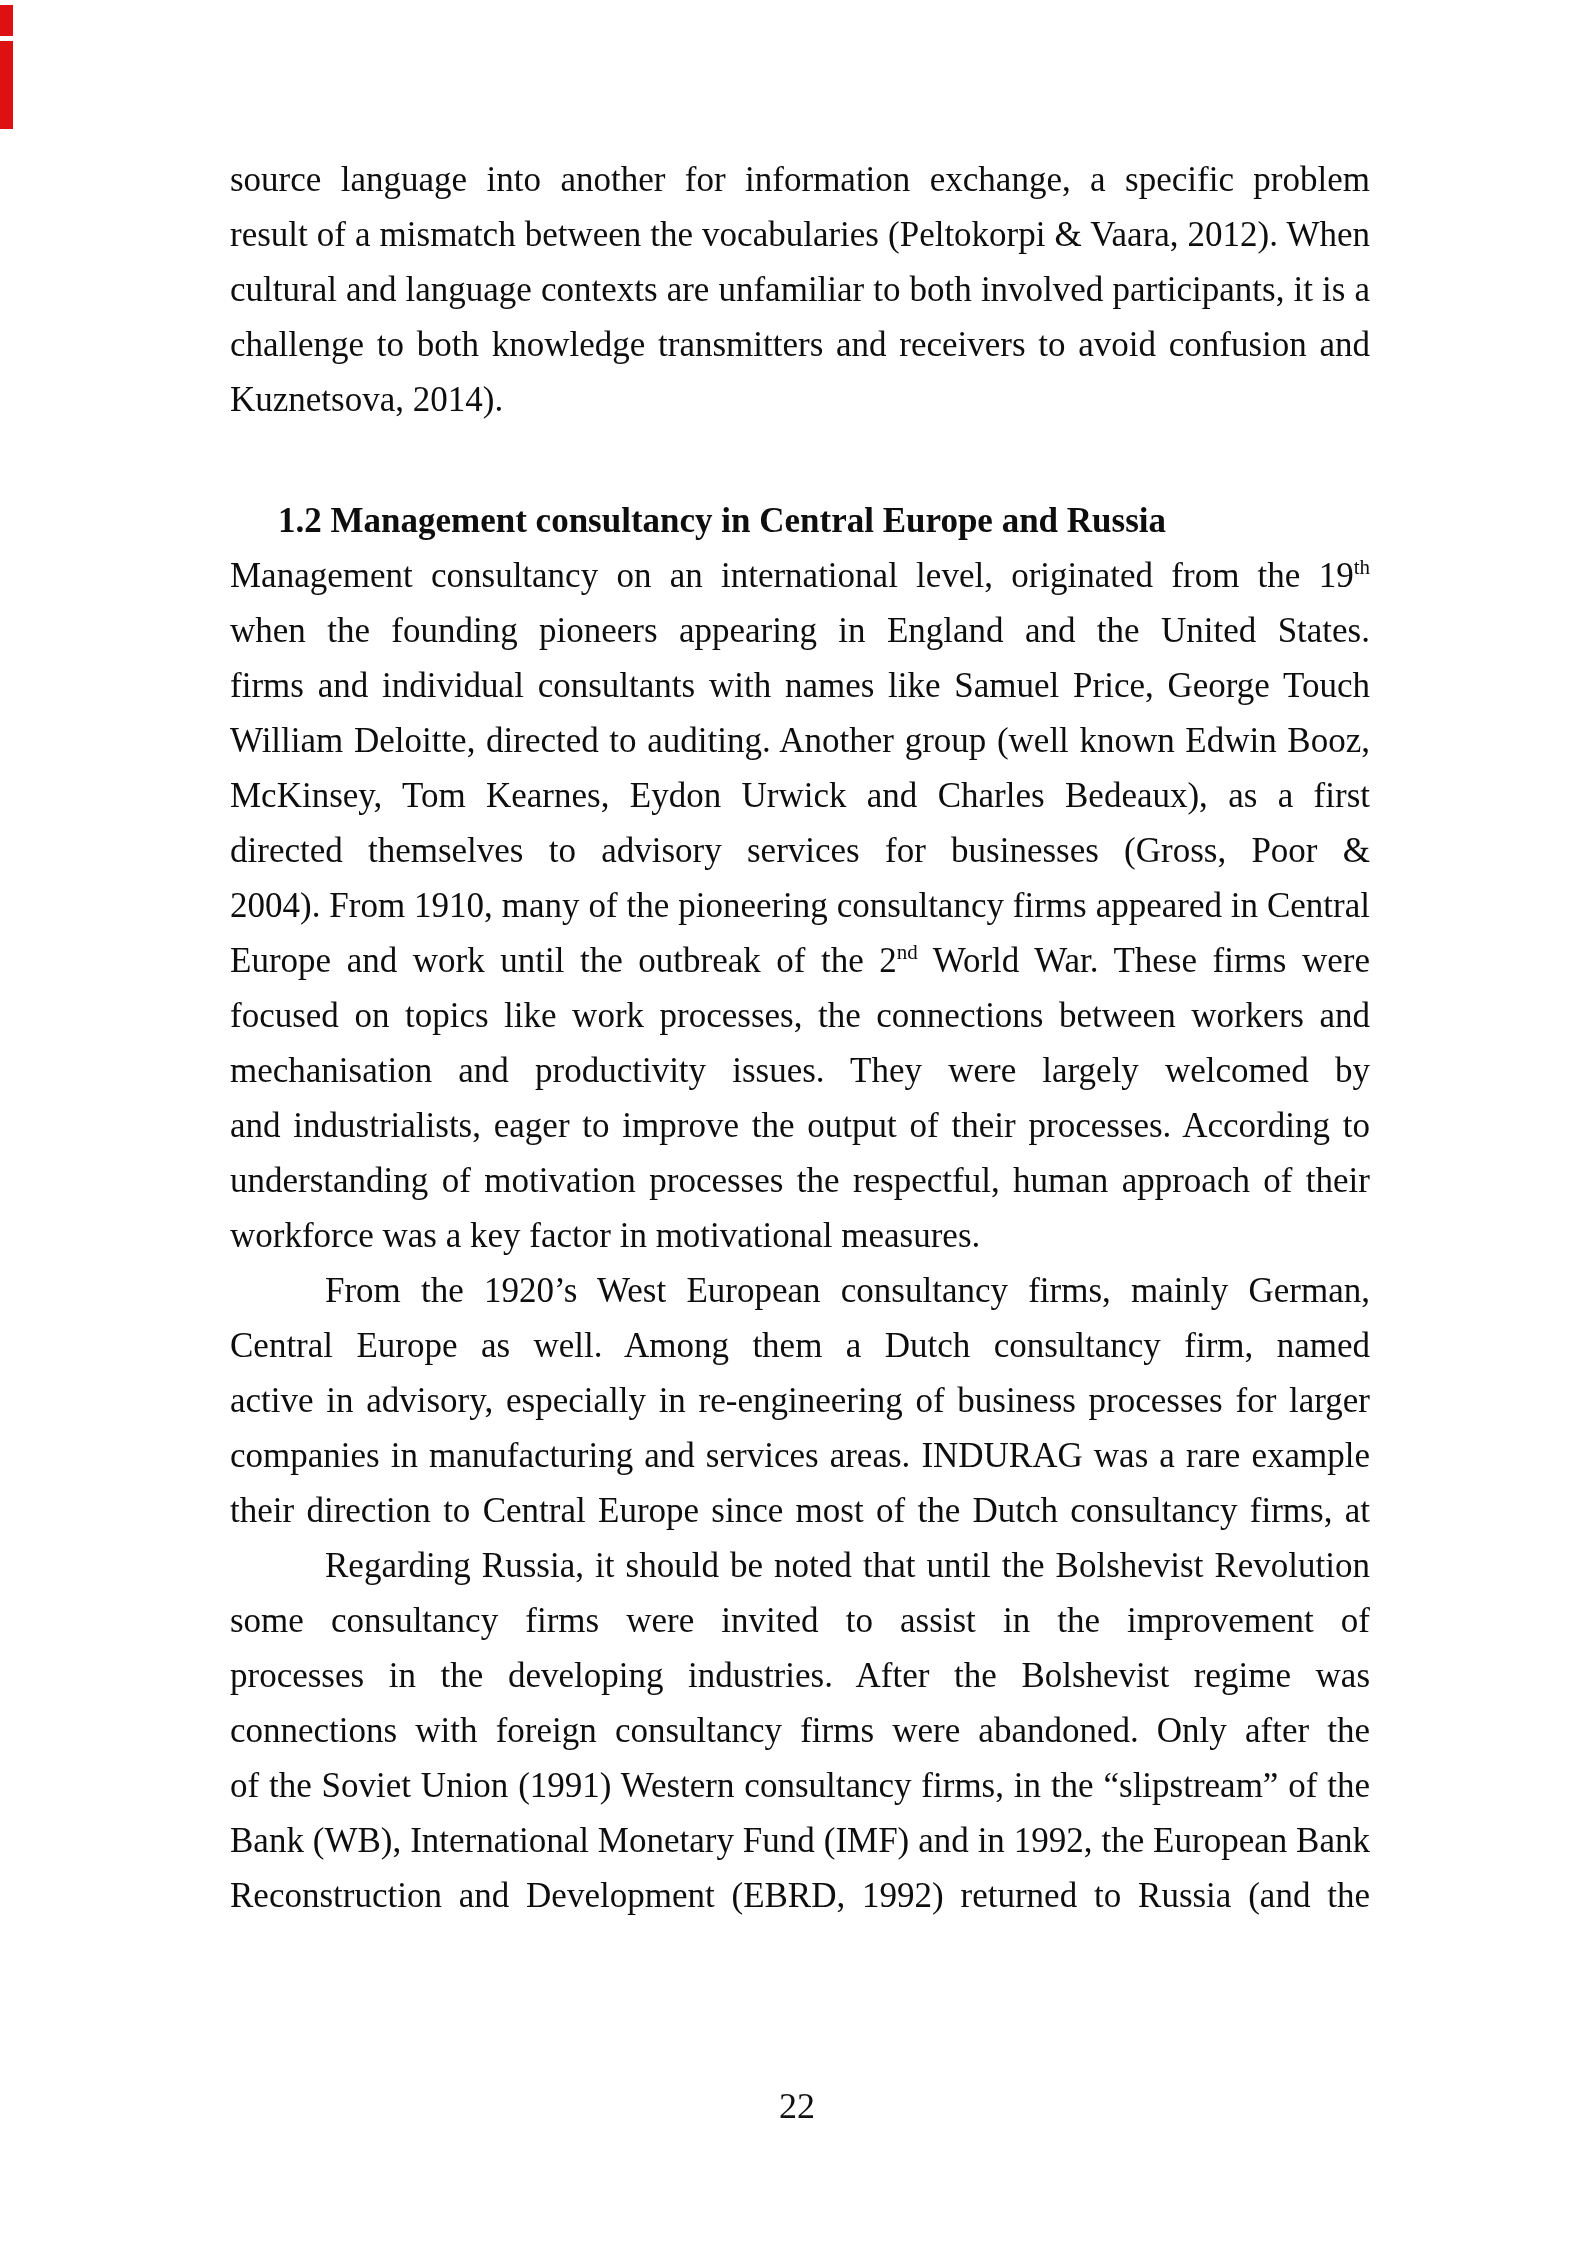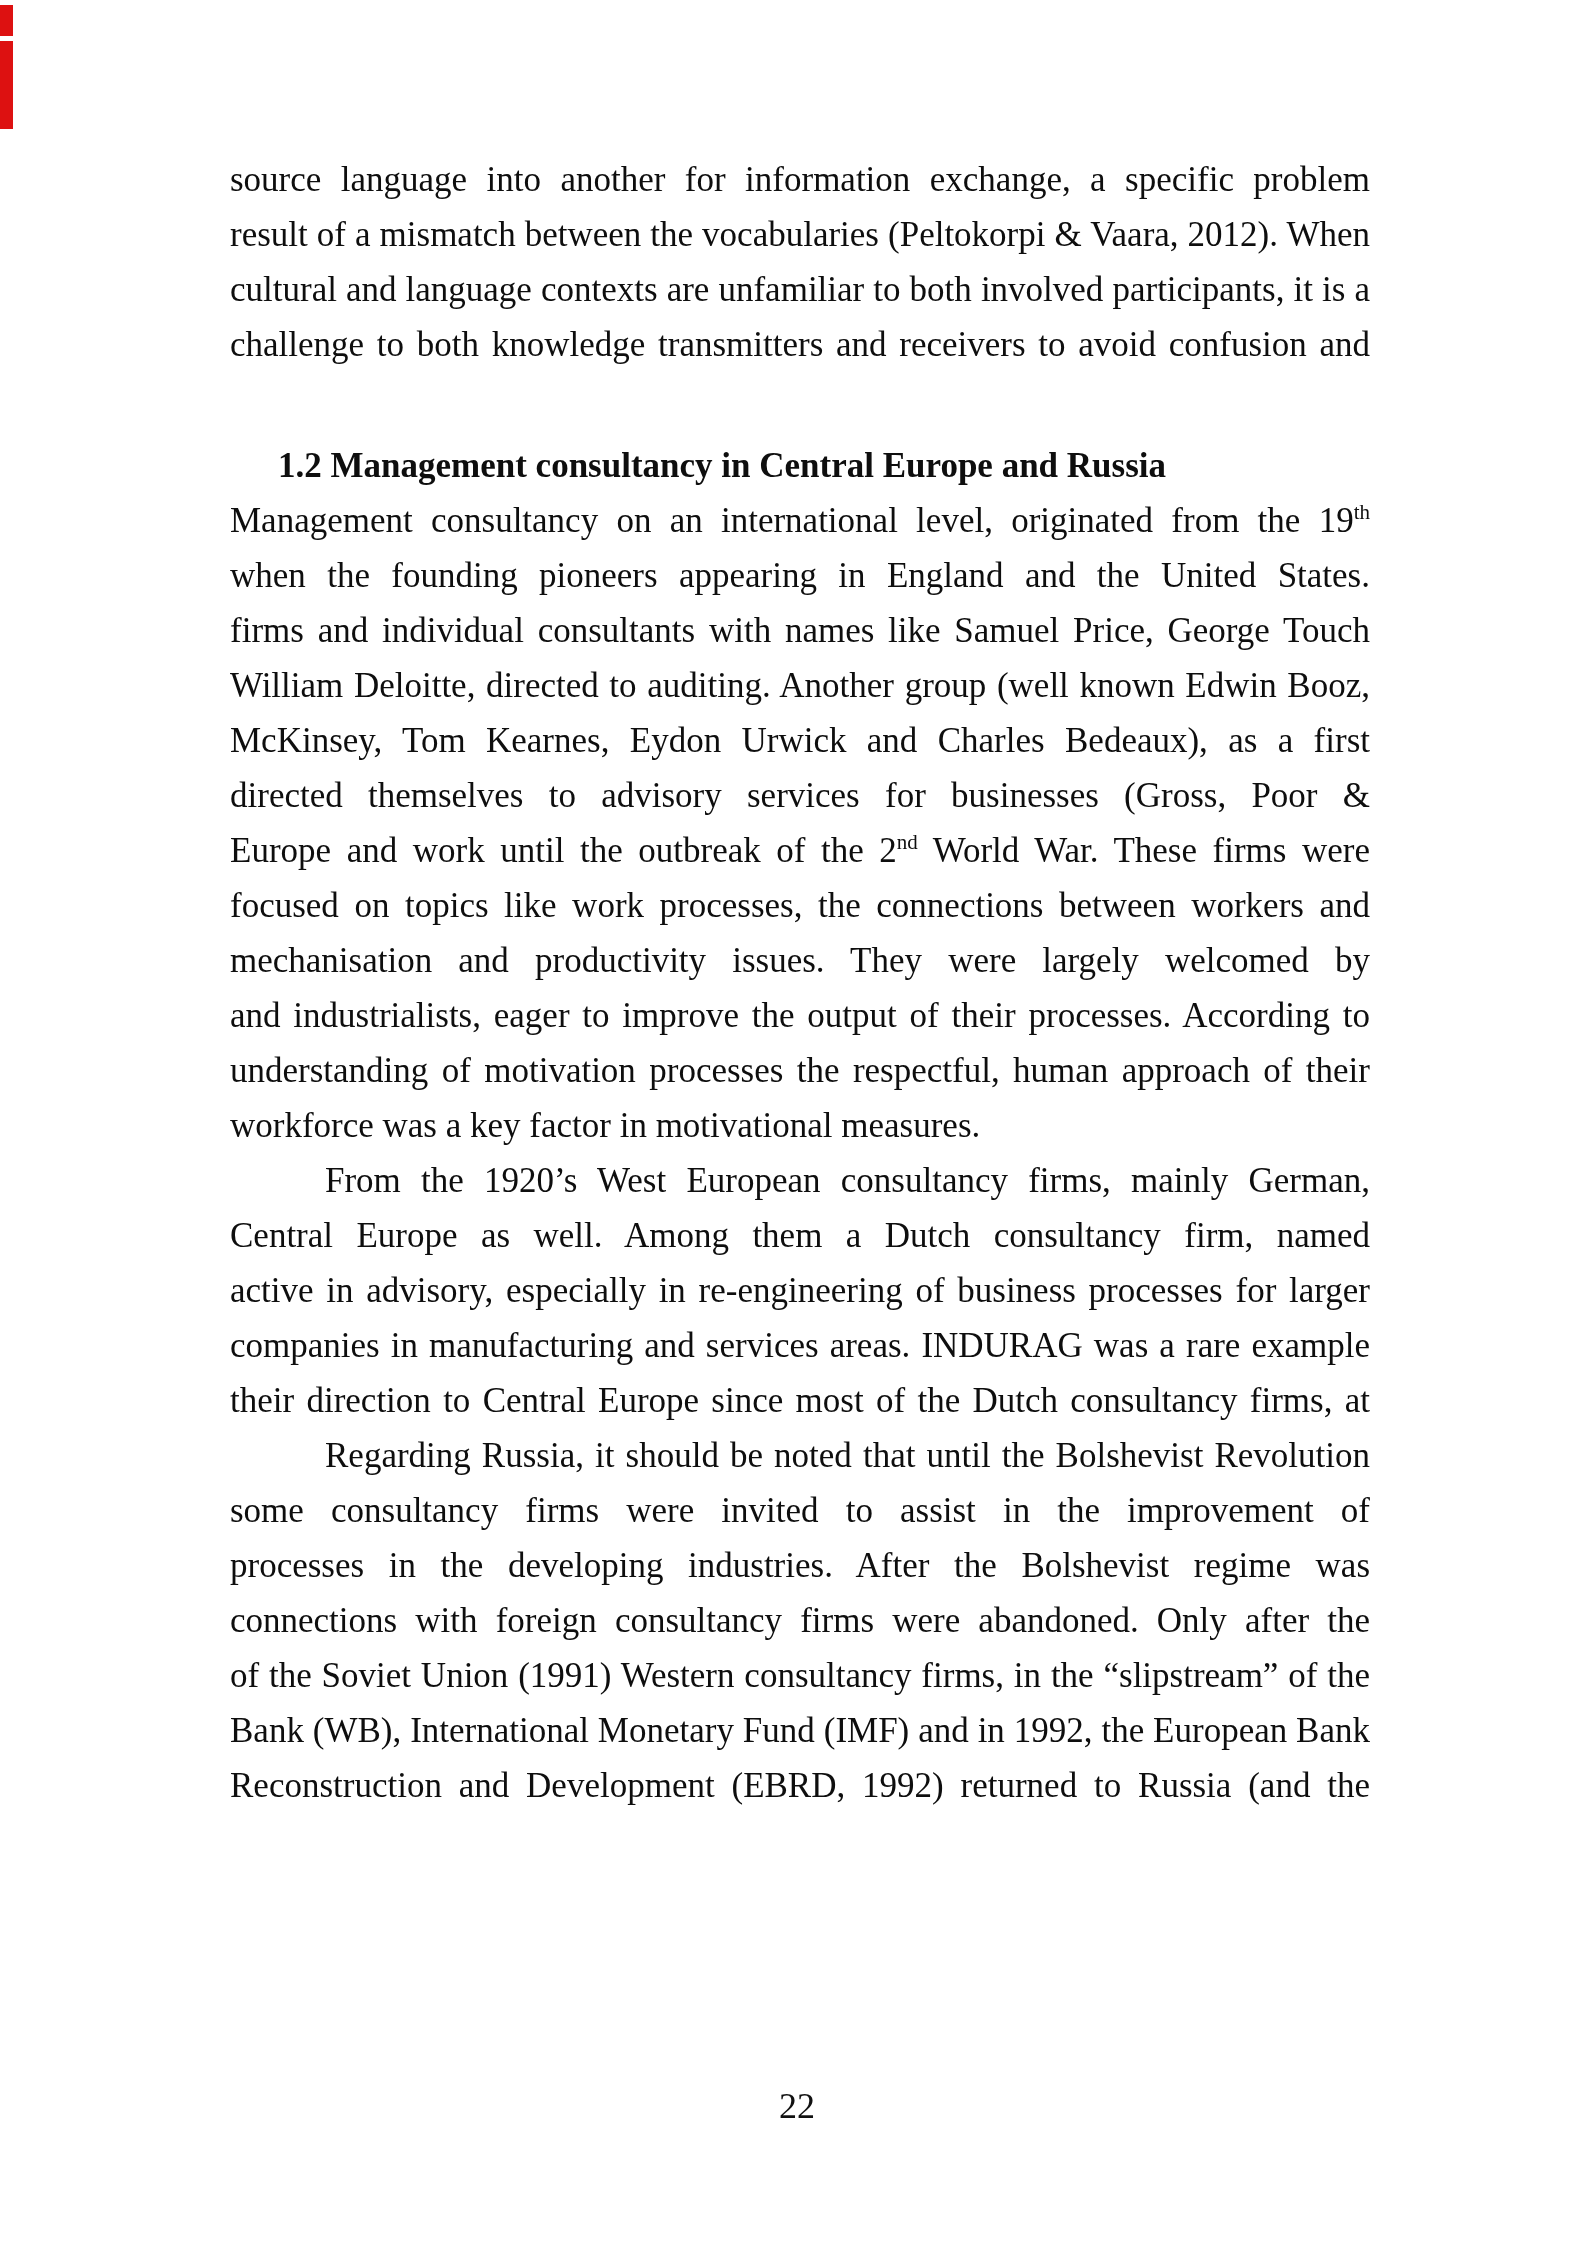--- a/index.html
+++ b/index.html
@@ -50,31 +50,33 @@
 <div class="page" style="background: rgb(255, 255, 255); color: rgb(14, 14, 14);">
   <div class="edge-mark m1" style="background: rgb(221, 17, 17);"></div>
   <div class="edge-mark m2" style="background: rgb(221, 17, 17);"></div>
 
   <main class="textblock" id="textblock">
       <section class="paragraph">
         <div class="line">source language into another for information exchange, a specific problem occurs as a</div>
         <div class="line">result of a mismatch between the vocabularies (Peltokorpi &amp; Vaara, 2012). When socio-</div>
         <div class="line">cultural and language contexts are unfamiliar to both involved participants, it is a</div>
         <div class="line">challenge to both knowledge transmitters and receivers to avoid confusion and the</div>
+        <div class="line flush">Kuznetsova, 2014).</div>
       </section>
       <section class="paragraph heading pre-gap">
         <div class="line flush">1.2 Management consultancy in Central Europe and Russia</div>
       </section>
       <section class="paragraph">
         <div class="line">Management consultancy on an international level, originated from the 19<sup>th</sup> century</div>
         <div class="line">when the founding pioneers appearing in England and the United States. Consultancy</div>
         <div class="line">firms and individual consultants with names like Samuel Price, George Touch and</div>
         <div class="line">William Deloitte, directed to auditing. Another group (well known Edwin Booz, James</div>
         <div class="line">McKinsey, Tom Kearnes, Eydon Urwick and Charles Bedeaux), as a first generation,</div>
         <div class="line">directed themselves to advisory services for businesses (Gross, Poor &amp; Roberson,</div>
+        <div class="line">2004). From 1910, many of the pioneering consultancy firms appeared in Central</div>
         <div class="line">Europe and work until the outbreak of the 2<sup>nd</sup> World War. These firms were mainly</div>
         <div class="line">focused on topics like work processes, the connections between workers and</div>
         <div class="line">mechanisation and productivity issues. They were largely welcomed by manufacturers</div>
         <div class="line">and industrialists, eager to improve the output of their processes. According to their</div>
         <div class="line">understanding of motivation processes the respectful, human approach of their</div>
         <div class="line flush">workforce was a key factor in motivational measures.</div>
       </section>
       <section class="paragraph">
         <div class="line indent">From the 1920’s West European consultancy firms, mainly German, appeared in</div>
         <div class="line">Central Europe as well. Among them a Dutch consultancy firm, named INDURAG, was</div>

